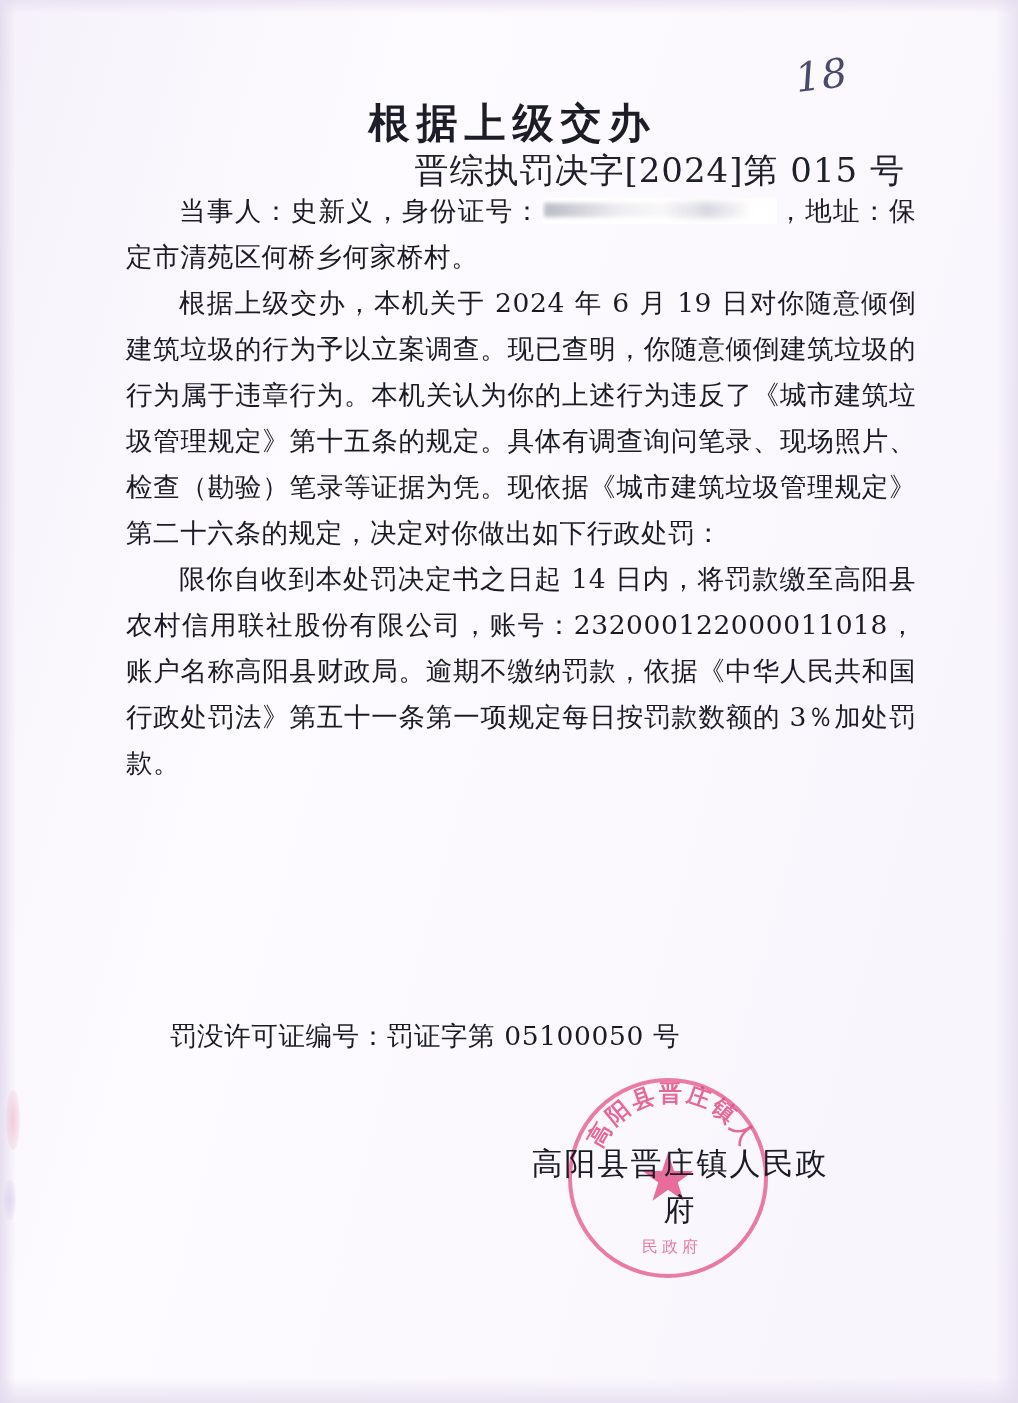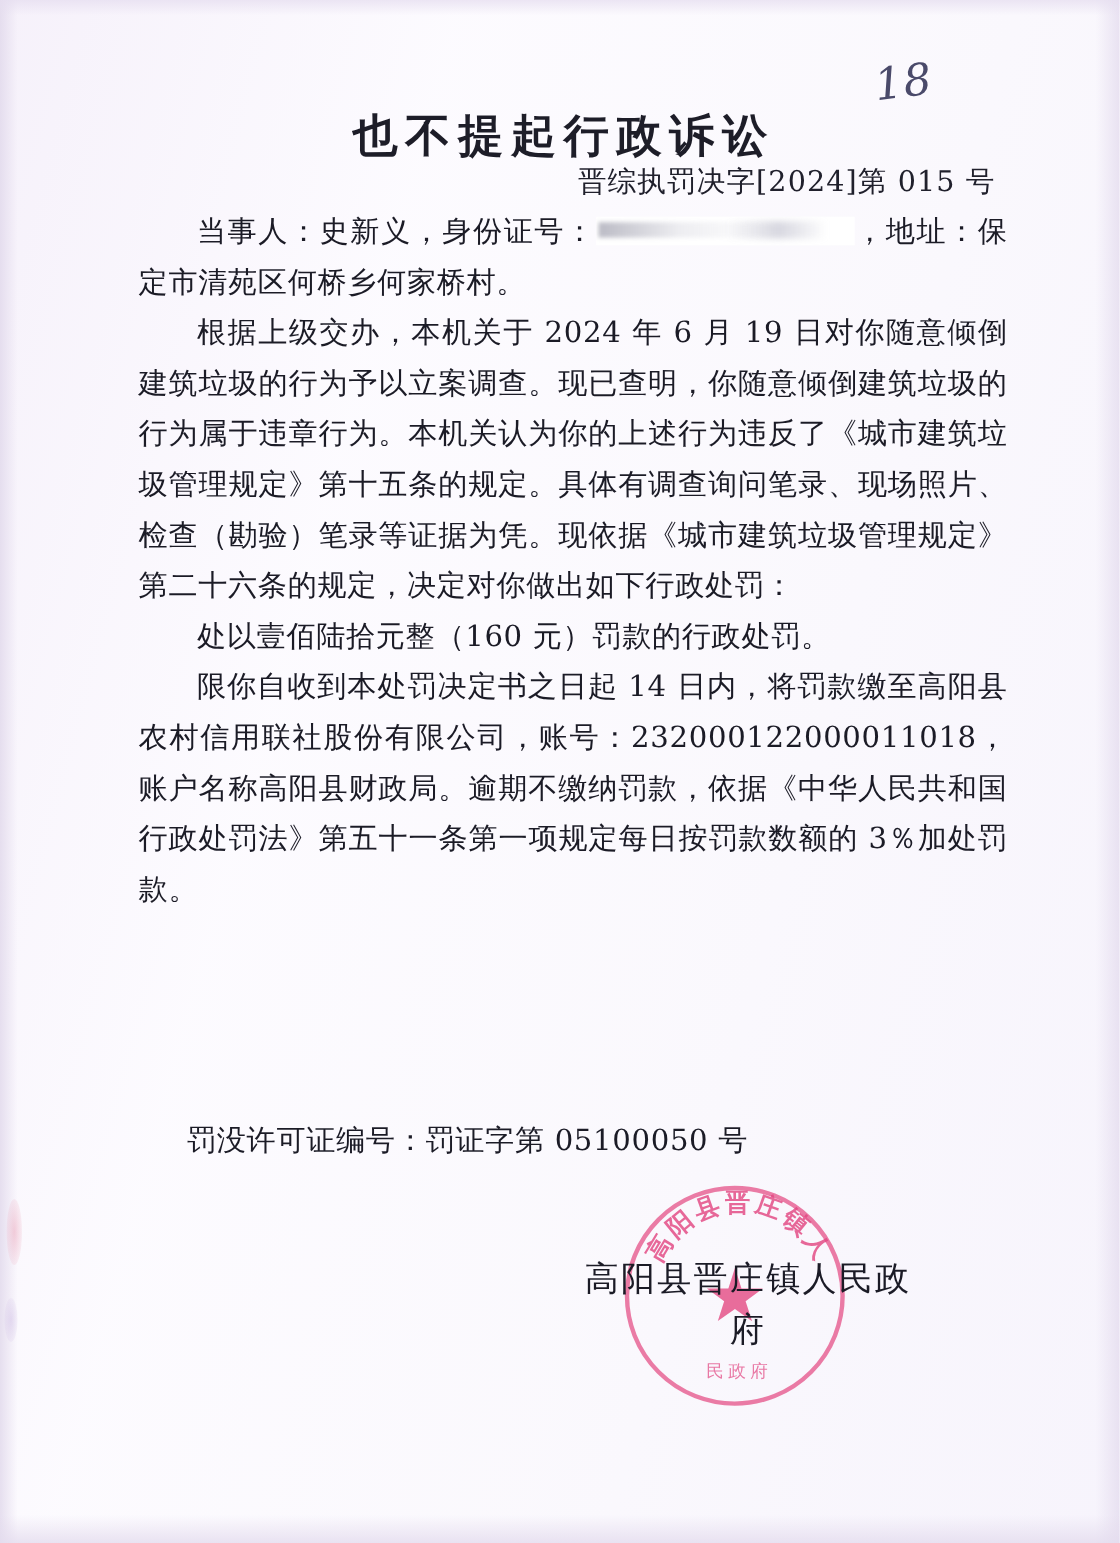--- a/index.html
+++ b/index.html
@@ -90,21 +90,21 @@
     color: #1d1d28;
     font-weight: 700;
     font-family: "DejaVu Serif", "Liberation Serif", serif;
     text-indent: 7px;
   }
 
   .doc-number {
     position: absolute;
     top: 148px;
     right: 113px;
-    font-size: 26px;
+    font-size: 34px;
     letter-spacing: 1px;
     color: #20202c;
   }
 
   .body-block {
     position: absolute;
     top: 188px;
     left: 126px;
     width: 790px;
     font-size: 26.5px;
@@ -227,31 +227,30 @@
   <div class="paper-edge-right"></div>
   <div class="paper-edge-top"></div>
   <div class="paper-edge-bottom"></div>
   <div class="smudge-a"></div>
   <div class="smudge-b"></div>
 
   <div class="content">
 
     <div class="page-number">18</div>
 
-    <div class="doc-title">也不提起行政诉讼</div>
+    <div class="doc-title">根据上级交办</div>
 
     <div class="doc-number">晋综执罚决字[2024]第 015 号</div>
 
     <div class="body-block">
 
       <p class="para indent"><span>当事人：史新义，身份证号：</span><span class="redaction"></span><span>，地址：</span><span>保定市清苑区何桥乡何家桥村。</span></p>
 
       <p class="para indent">根据上级交办，本机关于 2024 年 6 月 19 日对你随意倾倒建筑垃圾的行为予以立案调查。现已查明，你随意倾倒建筑垃圾的行为属于违章行为。本机关认为你的上述行为违反了《城市建筑垃圾管理规定》第十五条的规定。具体有调查询问笔录、现场照片、检查（勘验）笔录等证据为凭。现依据《城市建筑垃圾管理规定》第二十六条的规定，决定对你做出如下行政处罚：</p>
 
-      <p class="para indent">处以壹佰陆拾元整（160 元）罚款的行政处罚。</p>
 
       <p class="para indent">限你自收到本处罚决定书之日起 14 日内，将罚款缴至高阳县农村信用联社股份有限公司，账号：232000122000011018，账户名称高阳县财政局。逾期不缴纳罚款，依据《中华人民共和国行政处罚法》第五十一条第一项规定每日按罚款数额的 3％加处罚款。</p>
 
 
     </div>
 
     <div class="permit-line">罚没许可证编号：罚证字第 05100050 号</div>
 
     <div class="seal">
       <div class="seal-inner">

